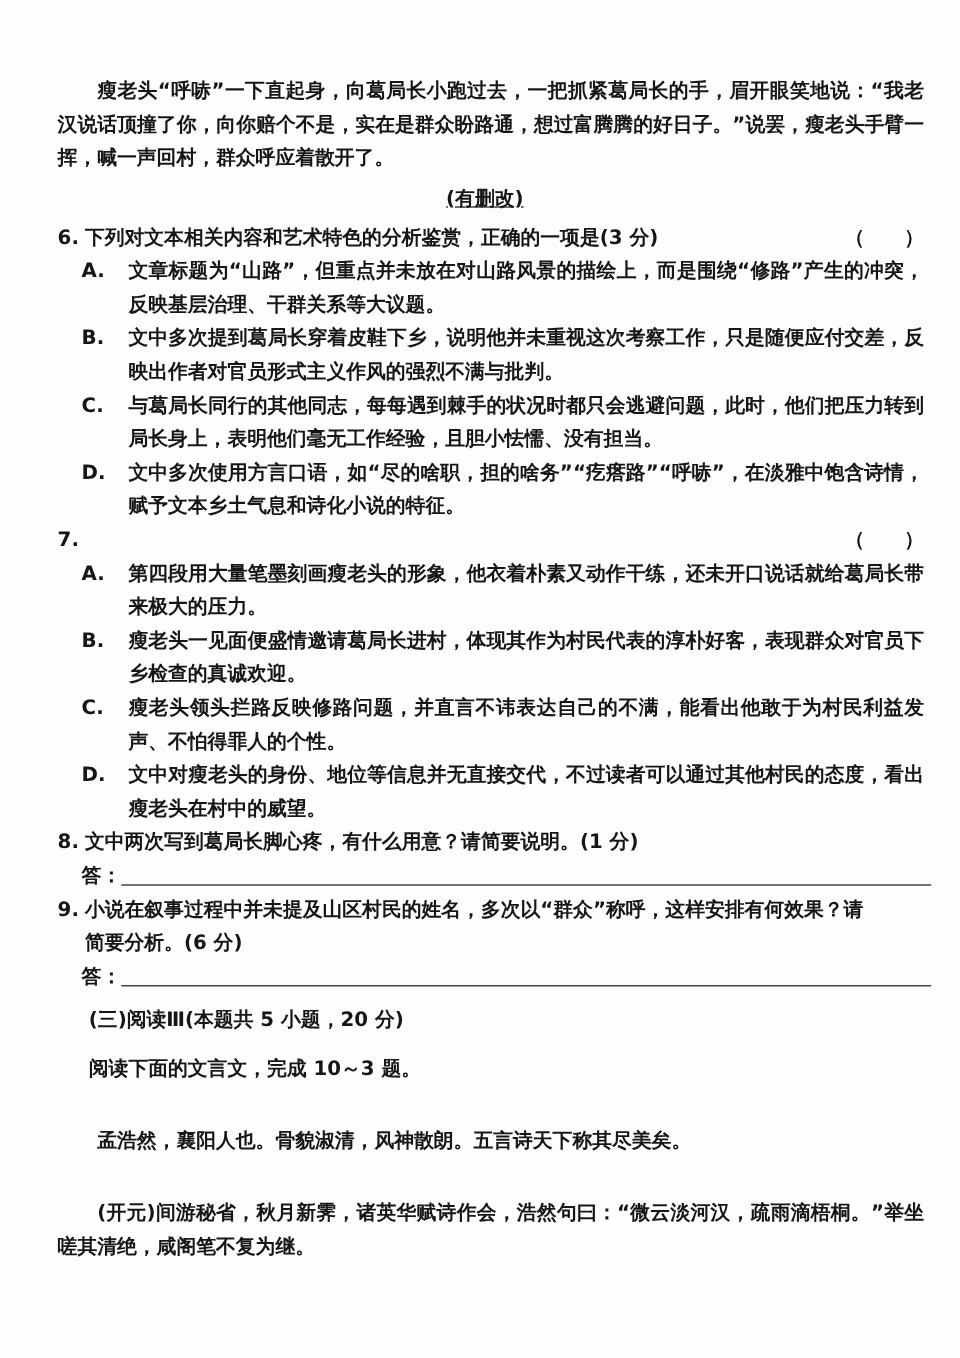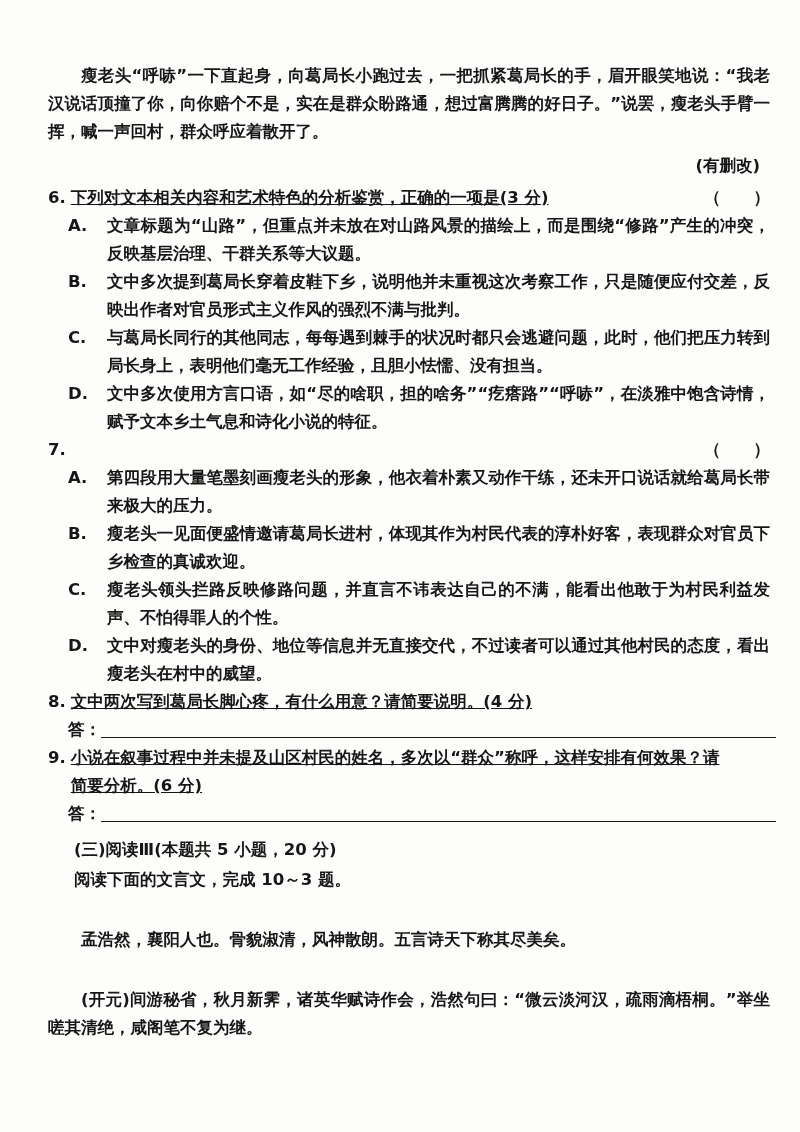--- a/index.html
+++ b/index.html
@@ -8,38 +8,38 @@
     background: #fdfdfc;
     color: #161616;
     font-family: "DejaVu Sans", "Liberation Sans", sans-serif;
     font-weight: 600;
     font-size: 16.5px;
     line-height: 28px;
     overflow: hidden;
   }
   .page { padding: 62px 30px 0 48px; }
   .para { text-indent: 2em; text-align: justify; margin-bottom: 6px; }
-  .source-note { text-align: right; padding-right: 10px; margin-bottom: 4px; }
+  .source-note { text-align: center; padding-right: 10px; margin-bottom: 4px; text-decoration: underline; }
   .q-row { display: flex; }
   .q-num { flex: none; margin-right: 5px; }
-  .q-stem { flex: none; max-width: 660px; text-decoration: underline; }
+  .q-stem { flex: none; max-width: 660px; }
   .bracket { margin-left: auto; flex: none; }
   .option { display: flex; padding-left: 20px; }
   .opt-label { flex: none; width: 27px; }
   .opt-text { flex: 1; text-align: justify; margin-left: 12px; }
   .answer-row { display: flex; padding-left: 20px; }
   .answer-label { flex: none; }
   .answer-line {
     flex: 1;
     align-self: flex-end;
     border-bottom: 1.7px solid #1a1a1a;
     margin-bottom: 6px;
     margin-right: -6px;
   }
-  .section-heading { margin: 8px 0 2px 26px; font-weight: 700; }
+  .section-heading { margin: 8px 0 13px 26px; font-weight: 700; }
   .section-instruction { margin: 0 0 4px 26px; font-weight: 700; }
   .classical-para { text-indent: 2em; text-align: justify; margin-bottom: 4px; margin-top: 32px; }
 </style>
 </head>
 <body>
 
 <div class="page">
 
   <p class="para">瘦老头“呼哧”一下直起身，向葛局长小跑过去，一把抓紧葛局长的手，眉开眼笑地说：“我老汉说话顶撞了你，向你赔个不是，实在是群众盼路通，想过富腾腾的好日子。”说罢，瘦老头手臂一挥，喊一声回村，群众呼应着散开了。</p>
   <p class="source-note">(有删改)</p>
@@ -82,21 +82,21 @@
     <span class="opt-label">C.</span>
     <span class="opt-text">瘦老头领头拦路反映修路问题，并直言不讳表达自己的不满，能看出他敢于为村民利益发声、不怕得罪人的个性。</span>
   </div>
   <div class="option">
     <span class="opt-label">D.</span>
     <span class="opt-text">文中对瘦老头的身份、地位等信息并无直接交代，不过读者可以通过其他村民的态度，看出瘦老头在村中的威望。</span>
   </div>
 
   <div class="q-row">
     <span class="q-num">8.</span>
-    <span class="q-stem">文中两次写到葛局长脚心疼，有什么用意？请简要说明。(4 分)</span>
+    <span class="q-stem">文中两次写到葛局长脚心疼，有什么用意？请简要说明。(1 分)</span>
   </div>
   <div class="answer-row">
     <span class="answer-label">答：</span>
     <span class="answer-line"></span>
   </div>
 
   <div class="q-row">
     <span class="q-num">9.</span>
     <span class="q-stem">小说在叙事过程中并未提及山区村民的姓名，多次以“群众”称呼，这样安排有何效果？请简要分析。(6 分)</span>
   </div>

